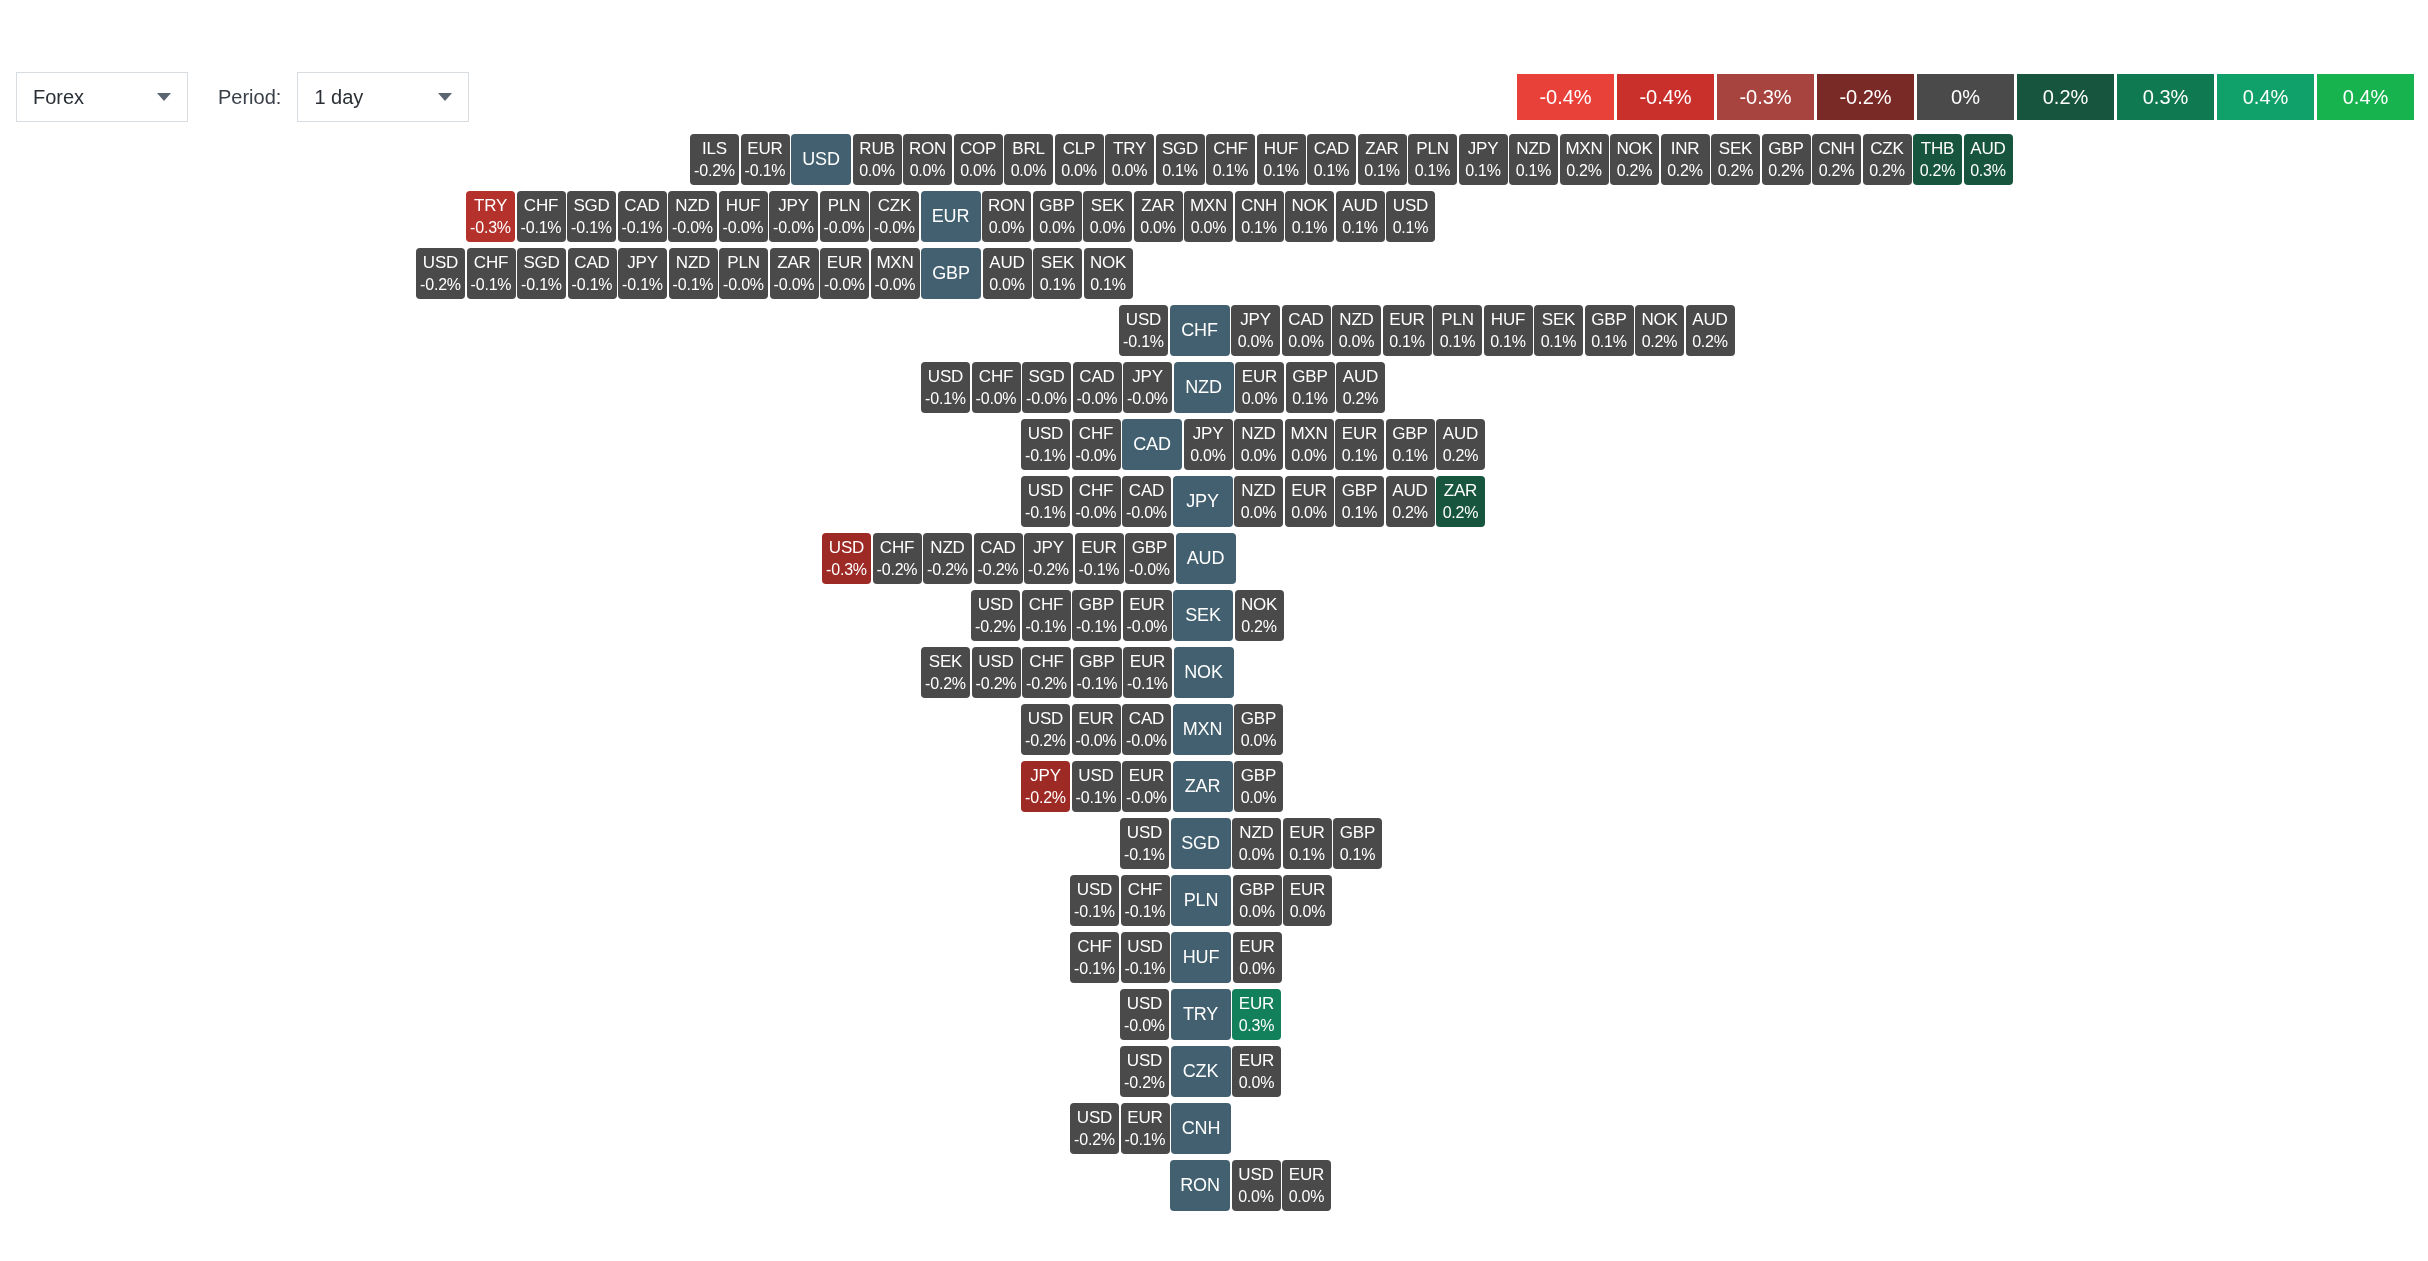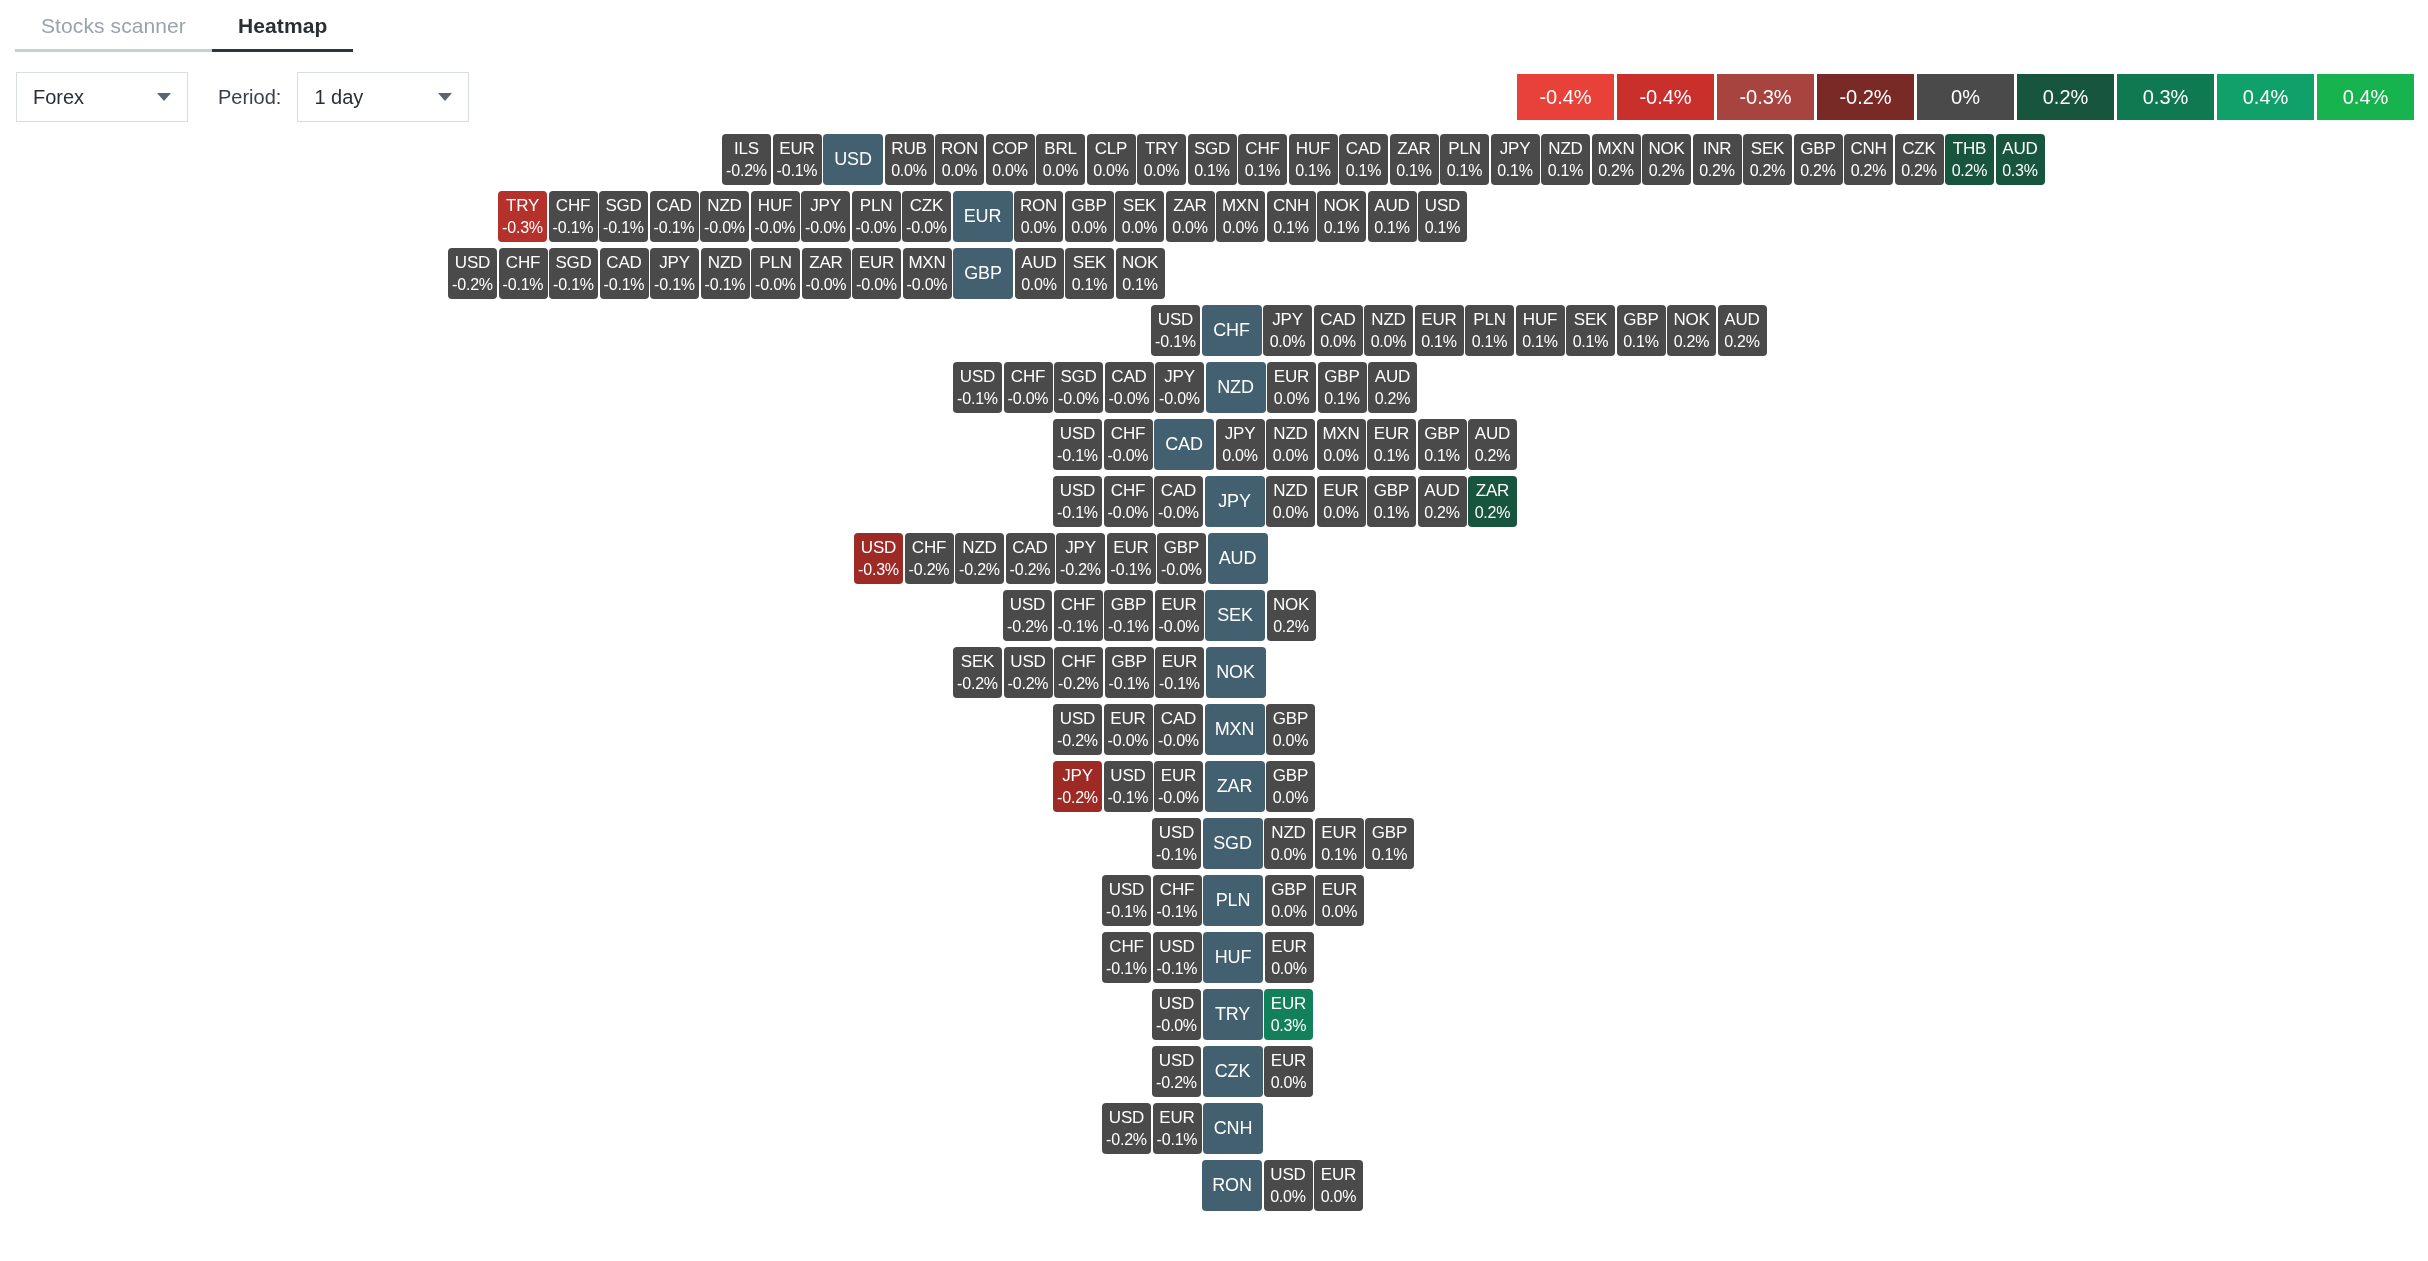--- a/index.html
+++ b/index.html
@@ -59,21 +59,20 @@
   .legend-cell {
     width: 97px; height: 46px;
     display: flex; align-items: center; justify-content: center;
     color: #fff; font-size: 20px;
   }
 
   
   .heatmap {
     position: absolute; top: 134px; left: 0;
     width: 2145px;
-    margin-left: 32px;
   }
   .hm-row {
     position: relative;
     height: 57px;
     display: flex; align-items: flex-start;
     justify-content: flex-start;
     white-space: nowrap;
   }
   .row-inner { display: flex; align-items: stretch; }
   .cell {
@@ -94,28 +93,20 @@
     width: 60px;
     justify-content: center;
   }
   .cell.base .sym { font-size: 18px; }
 </style>
 </head>
 <body>
 
 <div class="app">
 
-  <div class="tabbar">
-    <div class="tab">
-      <span>Stocks scanner</span>
-    </div>
-    <div class="tab active">
-      <span>Heatmap</span>
-    </div>
-  </div>
 
   <div class="controls">
     <div class="select market">
       <span>Forex</span>
       <span class="caret"></span>
     </div>
     <span class="period-label">Period:</span>
     <div class="select period">
       <span>1 day</span>
       <span class="caret"></span>

